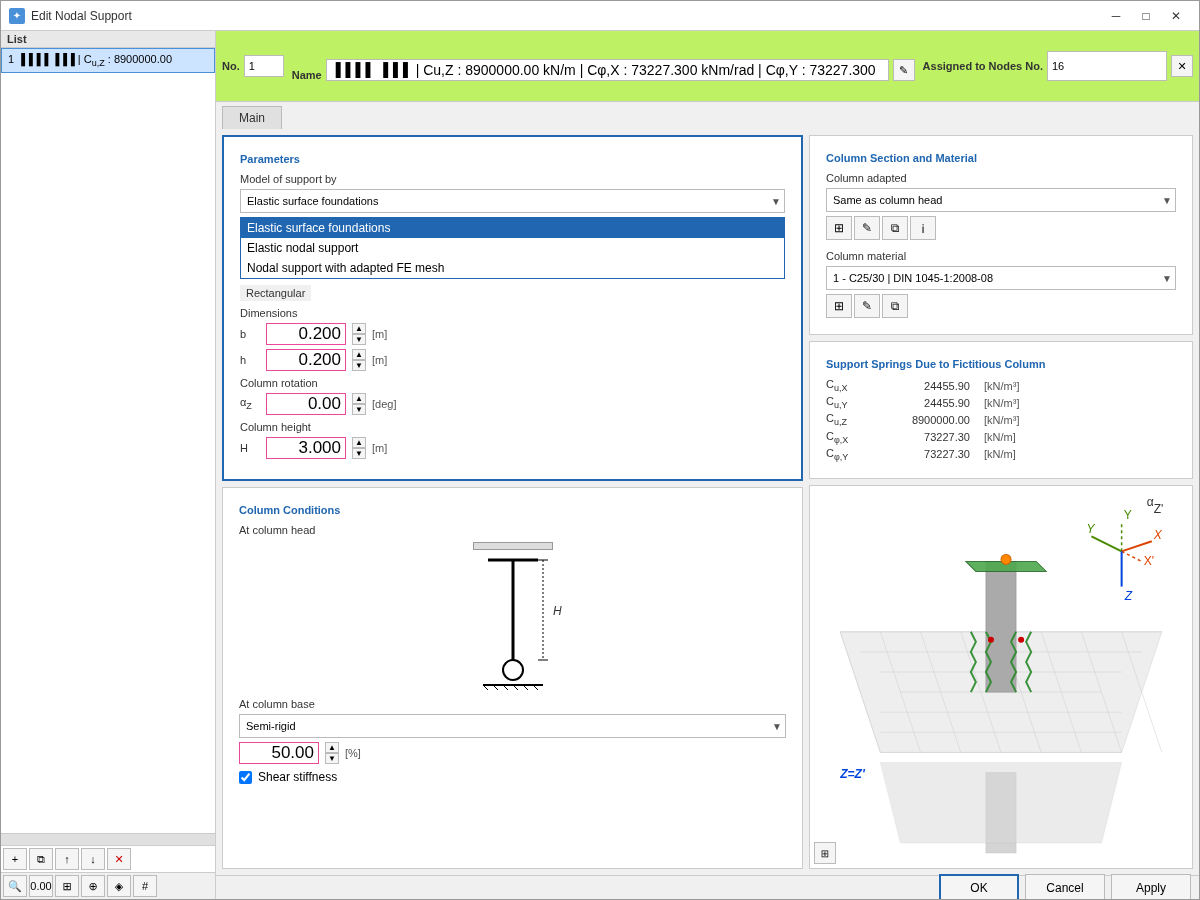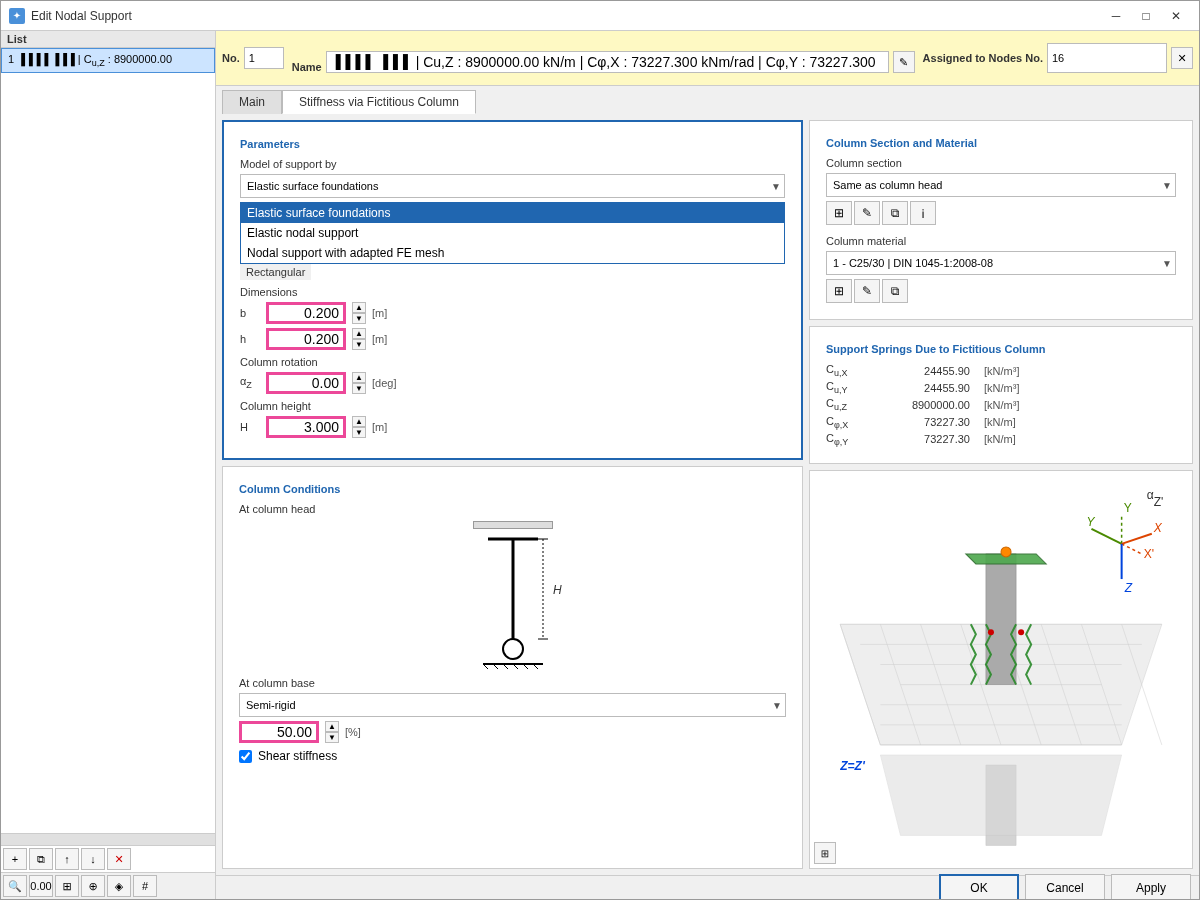--- a/index.html
+++ b/index.html
@@ -24,21 +24,21 @@
     .list-controls { display: flex; padding: 2px; gap: 2px; border-top: 1px solid #ccc; margin-top: auto; }
     .list-scroll { overflow-y: auto; flex: 1; }
     .list-btn { width: 24px; height: 22px; border: 1px solid #bbb; background: #f5f5f5; cursor: pointer; display: flex; align-items: center; justify-content: center; font-size: 11px; }
     .list-btn.red { color: #c00; }
     .toolbar-bottom { display: flex; padding: 2px; gap: 2px; border-top: 1px solid #ccc; background: #f0f0f0; }
     
     
     .right-panel { flex: 1; display: flex; flex-direction: column; background: #f0f0f0; }
     
     
-    .info-bar { background: #fef9c3; display: flex; align-items: stretch; border-bottom: 1px solid #ccc; padding: 12px 6px; gap: 8px; }
+    .info-bar { background: #bef264; display: flex; align-items: stretch; border-bottom: 1px solid #ccc; padding: 20px 6px; gap: 8px; }
     .info-label { font-size: 11px; color: #333; font-weight: 600; }
     .info-input { height: 22px; border: 1px solid #bbb; background: white; padding: 0 4px; font-size: 11px; }
     .info-input.no-box { width: 40px; }
     .name-input { flex: 1; height: 22px; border: 1px solid #bbb; background: white; padding: 0 4px; font-size: 11px; min-width: 300px; }
     .assigned-group { display: flex; align-items: center; gap: 4px; margin-left: auto; }
     .assigned-label { font-size: 11px; color: #333; font-weight: 600; }
     .assigned-input { height: 30px; border: 1px solid #bbb; background: white; padding: 0 4px; font-size: 11px; width: 120px; }
     .icon-btn { width: 22px; height: 22px; border: 1px solid #bbb; background: #f5f5f5; cursor: pointer; display: flex; align-items: center; justify-content: center; font-size: 11px; }
     
     
@@ -62,21 +62,21 @@
     .select-field { width: 100%; height: 24px; border: 1px solid #bbb; background: white; padding: 0 24px 0 6px; font-size: 11px; appearance: none; cursor: pointer; }
     .select-arrow { position: absolute; right: 4px; top: 50%; transform: translateY(-50%); pointer-events: none; font-size: 10px; color: #555; }
     
     
     .dropdown-list { border: 1px solid #2066b0; background: white; }
     .dropdown-item { padding: 3px 6px; font-size: 11px; cursor: pointer; }
     .dropdown-item.selected { background: #2066b0; color: white; }
     
     .param-row { display: flex; align-items: center; gap: 6px; margin-bottom: 4px; }
     .param-label-short { font-size: 11px; color: #333; width: 20px; }
-    .param-input { height: 22px; border: 3px solid #ec4899; background: white; padding: 0 4px; font-size: 14px; width: 80px; text-align: right; }
+    .param-input { height: 22px; border: 1px solid #ec4899; background: white; padding: 0 4px; font-size: 17px; width: 80px; text-align: right; }
     .param-unit { font-size: 11px; color: #555; }
     .spin-btns { display: flex; flex-direction: column; }
     .spin-btn { width: 14px; height: 11px; border: 1px solid #bbb; background: #f5f5f5; cursor: pointer; display: flex; align-items: center; justify-content: center; font-size: 8px; line-height: 1; }
     
     .subsection-label { font-size: 11px; color: #333; margin: 6px 0 4px; font-weight: 500; }
     .shape-label { font-size: 11px; color: #333; background: #f0f0f0; padding: 2px 6px; }
     
     
     .conditions-section { flex: 1; }
     
@@ -173,23 +173,20 @@
           <span class="assigned-label">Assigned to Nodes No.</span>
           <input class="assigned-input" value="16" style="">
           <button class="icon-btn">✕</button>
         </div>
       </div>
 
       <div class="tabs">
         <div class="tab">
           <span>Main</span>
         </div>
-        <div class="tab active">
-          <span>Stiffness via Fictitious Column</span>
-        </div>
       </div>
 
       <div class="content-area">
 
         <div class="content-left">
 
           <div class="section params-section">
             <div class="section-title">Parameters</div>
             <div class="model-label">Model of support by</div>
 
@@ -207,21 +204,21 @@
                 <span>Elastic surface foundations</span>
               </div>
               <div class="dropdown-item">
                 <span>Elastic nodal support</span>
               </div>
               <div class="dropdown-item">
                 <span>Nodal support with adapted FE mesh</span>
               </div>
             </div>
 
-            <div class="param-row" style="margin-top:0;">
+            <div class="param-row" style="margin-top:6px;">
               <span class="shape-label">Rectangular</span>
             </div>
 
             <div class="subsection-label">Dimensions</div>
             <div class="param-row">
               <span class="param-label-short">b</span>
               <input class="param-input" value="0.200" style="">
               <div class="spin-btns">
                 <button class="spin-btn">▲</button>
                 <button class="spin-btn">▼</button>
@@ -313,21 +310,21 @@
               <input type="checkbox" checked="" style="">
               <span>Shear stiffness</span>
             </div>
           </div>
         </div>
 
         <div class="content-right">
 
           <div class="section col-section-area">
             <div class="section-title">Column Section and Material</div>
-            <div class="subsection-label">Column section</div>
+            <div class="subsection-label">Column adapted</div>
             <div class="select-wrapper">
               <select class="select-field">
                 <option>Same as column head</option>
               </select>
               <span class="select-arrow">▼</span>
             </div>
             <div class="col-section-icons">
               <button class="col-icon-btn">⊞</button>
               <button class="col-icon-btn">✎</button>
               <button class="col-icon-btn">⧉</button>

